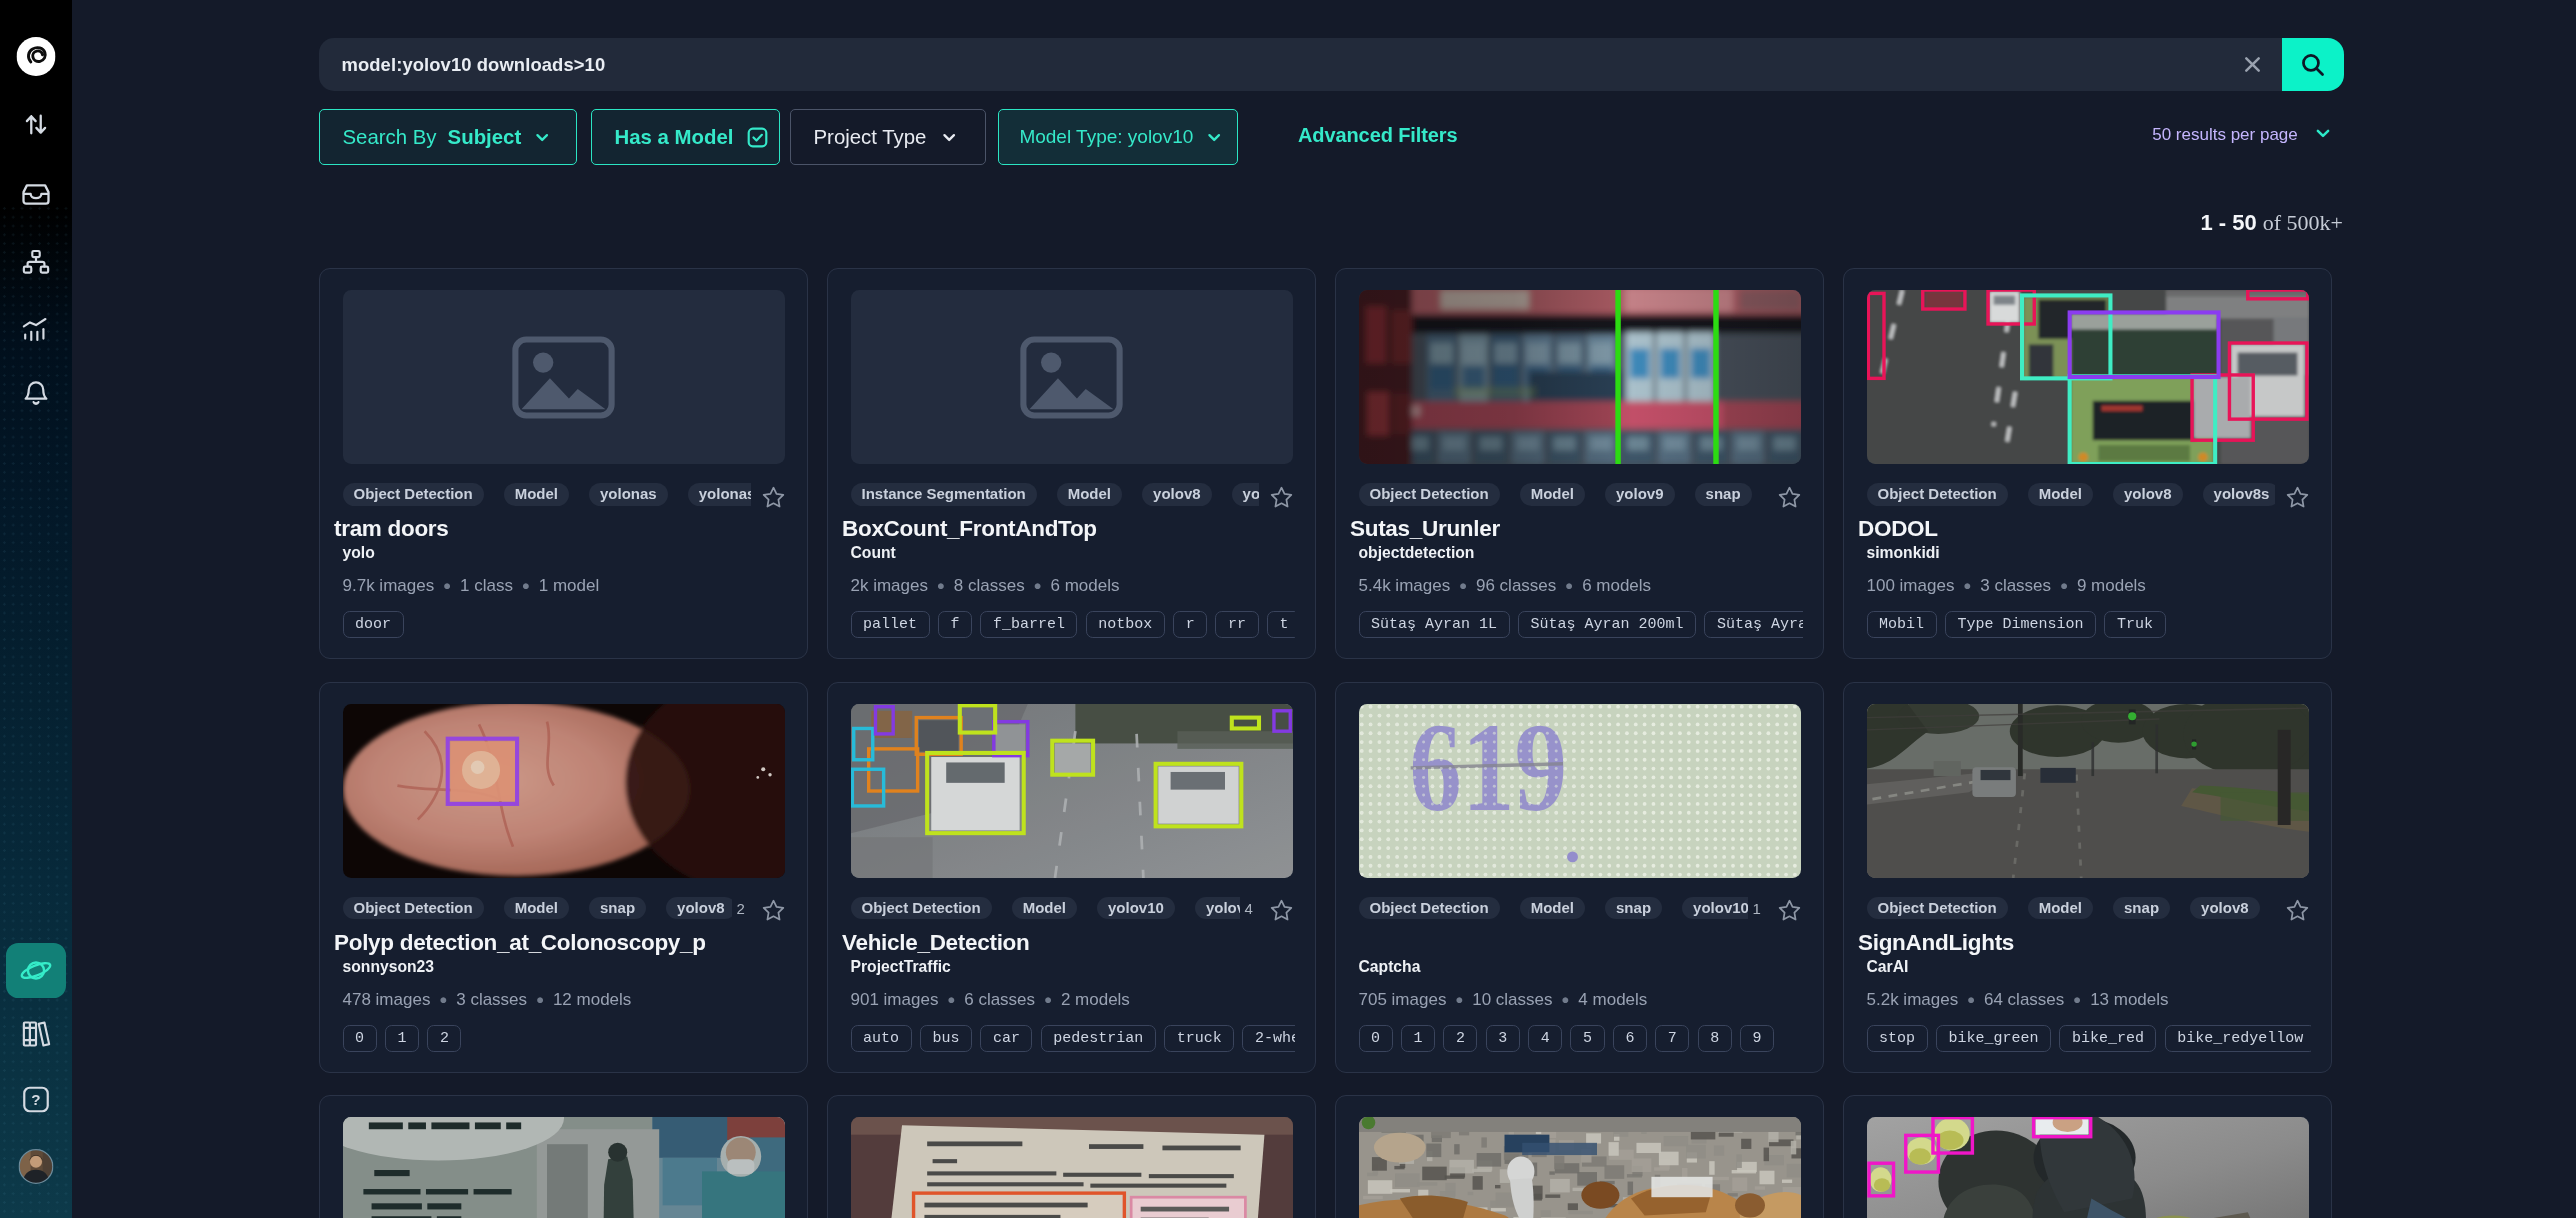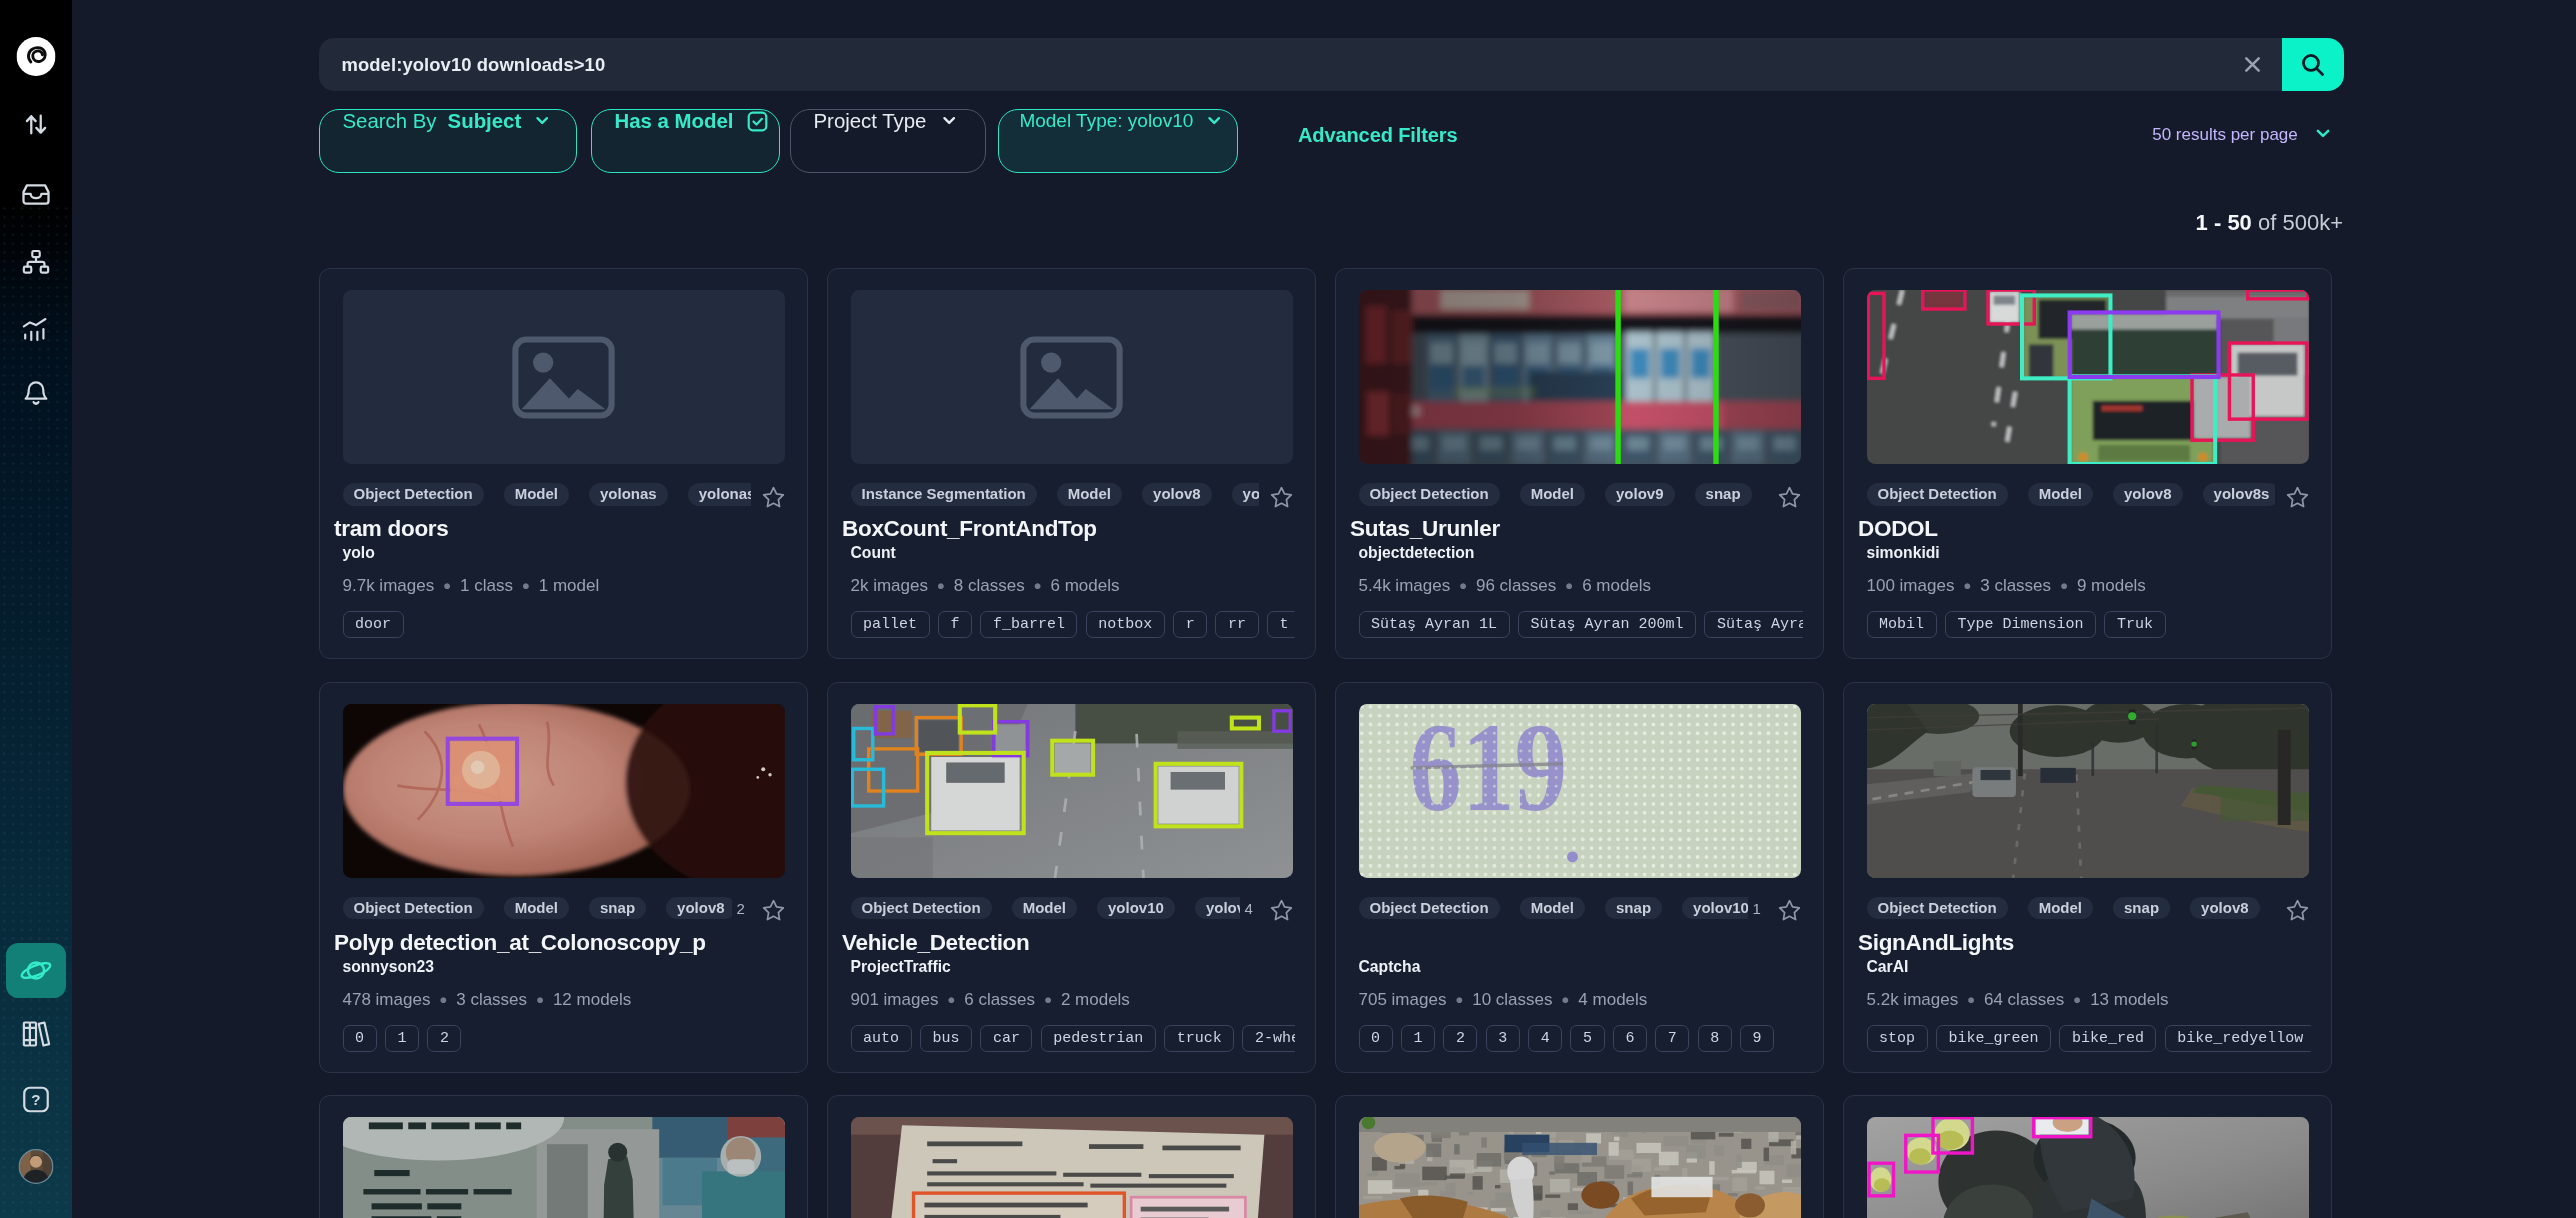--- a/index.html
+++ b/index.html
@@ -34,40 +34,40 @@
   }
   #searchbox .clear { position:absolute; right:15px; top:12.3px; }
   #searchbtn {
     position:absolute; right:0; top:0; width:62px; height:53px;
     background:#0cf2c8; border-radius:0 16.3px 16.3px 0;
   }
   #searchbtn svg { position:absolute; left:16.3px; top:11.6px; }
 
   
   .fbtn {
-    position:absolute; top:109px; height:64px; border-radius:20px;
+    position:absolute; top:109px; height:56px; border-radius:5px;
     border:1.4px solid #2be5c3; background:rgba(22,229,195,0.055);
-    color:#35e9c9; font-size:20.4px; display:flex; align-items:flex-start;
+    color:#35e9c9; font-size:20.4px; display:flex; align-items:center;
   }
   .fbtn.gray { border-color:#4b5468; background:transparent; color:#e8ebf1; }
   .fbtn .bold { font-weight:700; }
   .chev { display:inline-block; }
   #advfilters {
     position:absolute; left:1298px; top:109px; height:52px; line-height:52px;
     color:#35e9c9; font-size:20px; font-weight:700; letter-spacing:-0.1px;
   }
   #perpage {
     position:absolute; right:242px; top:109px; height:52px; line-height:52px;
     color:#c4b5fd; font-size:17px; font-weight:400;
   }
   #counts {
     position:absolute; right:233px; top:210px; font-size:22px; color:#e7eaf0;
   }
   #counts b { color:#f4f6f9; }
-  #counts span { color:#c6ccd6; font-weight:400; }
+  #counts span { color:#c6ccd6; font-weight:400;font-family:Liberation Serif, serif; }
 
   
   #grid {
     position:absolute; left:319px; top:268px;
     display:grid; grid-template-columns:repeat(4,489px);
     grid-auto-rows:391px; column-gap:19px; row-gap:22.5px;
   }
   .card {
     position:relative; background:#161e2f; border:0.7px solid #2a3347;
     border-radius:11px;

